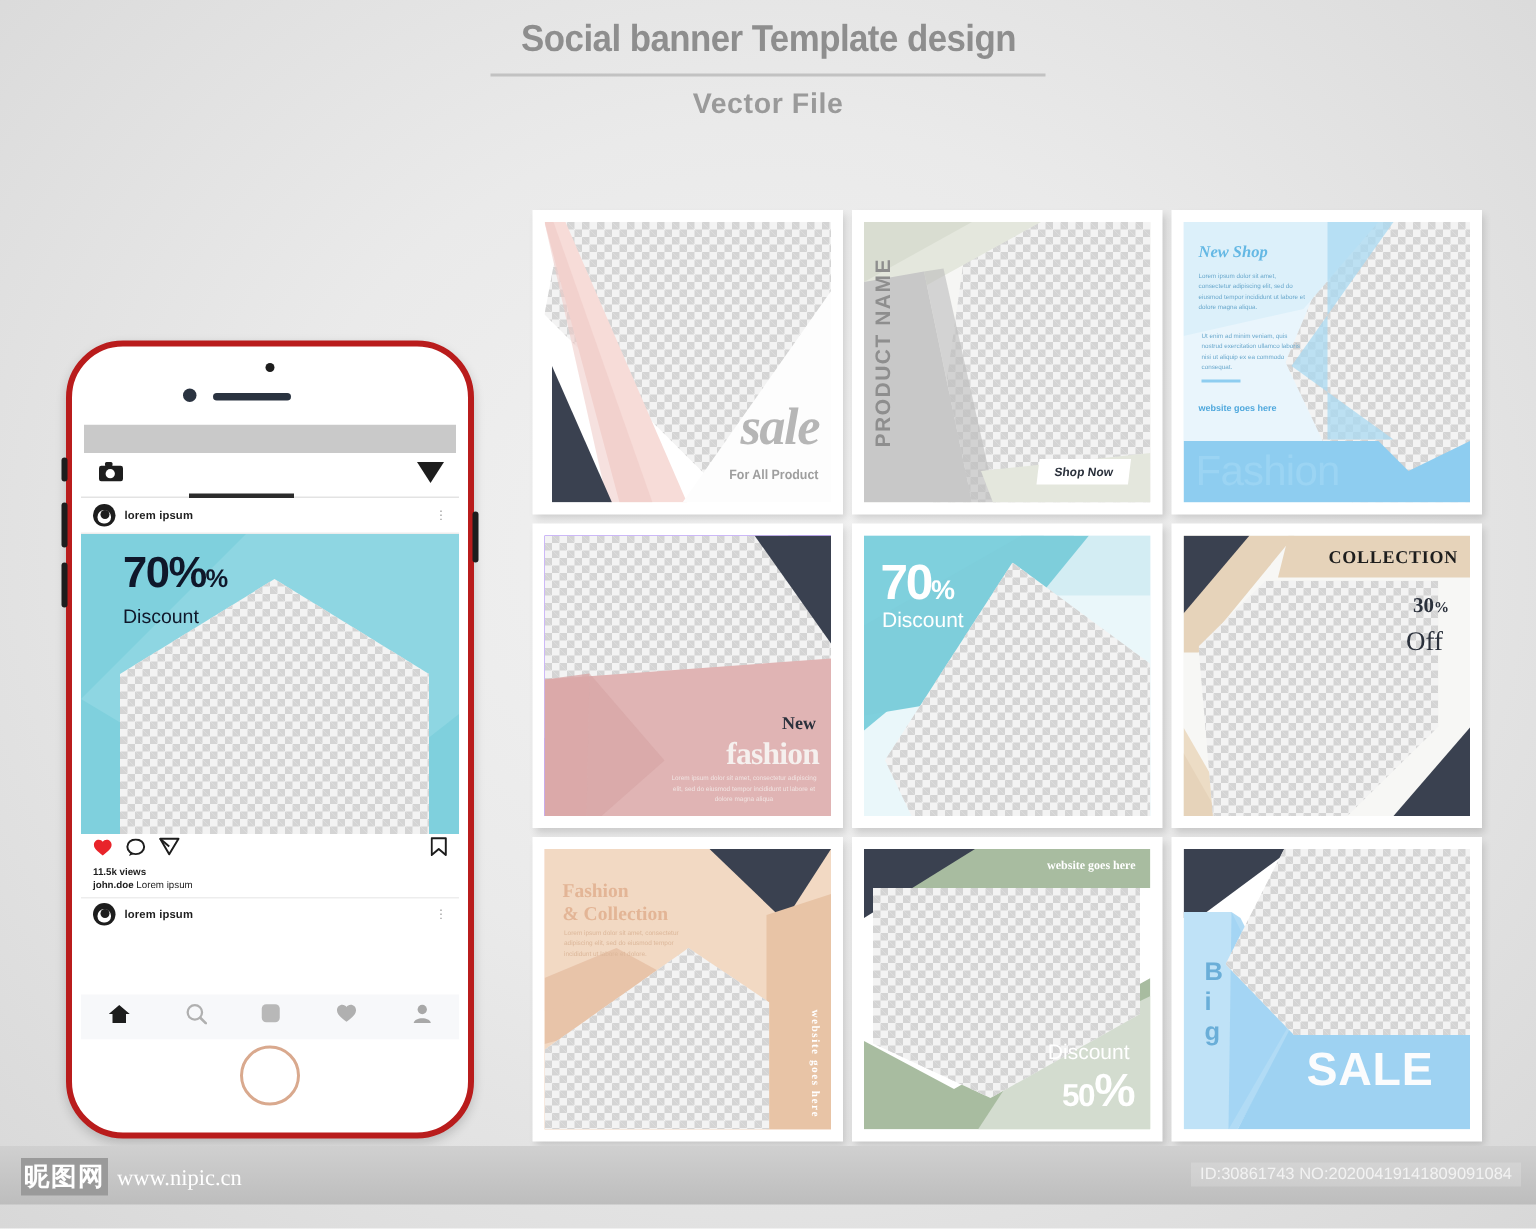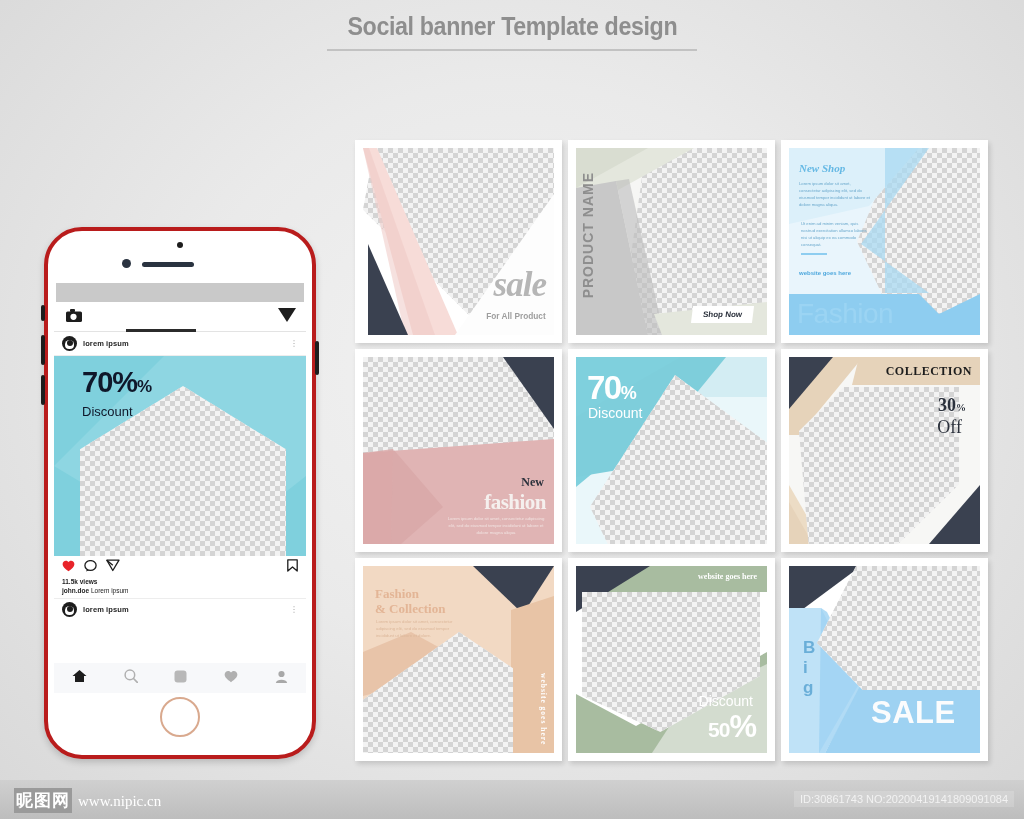--- a/index.html
+++ b/index.html
@@ -95,35 +95,36 @@
   .grid { position:absolute; left:355px; top:140px; width:640px; }
   .gridrow { display:flex; gap:6px; margin-bottom:6px; }
   .card { width:207px; height:203px; background:#fff; padding:8px;
           box-shadow:2px 3px 5px rgba(0,0,0,.14); }
   .canvas { position:relative; width:191px; height:187px; overflow:hidden; }
   .canvas > * { position:absolute; }
 
   .txt { position:absolute; z-index:5; }
 
   
-  .footer { position:absolute; left:0; bottom:0; width:1024px; height:39px;
+  .footer { position:absolute; left:0; bottom:16px; width:1024px; height:39px;
             background:linear-gradient(#d0d0d0,#bdbdbd); }
   .logo-cn { position:absolute; left:14px; top:8px; display:flex; align-items:baseline; }
   .logo-box { font-size:17px; font-weight:bold; color:#fff; background:#9a9a9a;
               padding:1px 2px; letter-spacing:1px; font-family:"DejaVu Sans", sans-serif;}
   .logo-url { font-size:15px; color:#fff; margin-left:6px; font-family:"Liberation Serif", serif;}
   .idbox { position:absolute; right:10px; top:11px; font-size:11px; color:#f2f2f2;
            background:rgba(255,255,255,.18); padding:2px 6px; }
 </style>
 </head>
 <body>
 
 <div class="header">
   <h1>Social banner Template design</h1>
   <div class="hdr-rule"></div>
+  <h2>Vector File</h2>
 </div>
 
 <div class="phone">
   <div class="phone-btn btn-sil"></div>
   <div class="phone-btn btn-up"></div>
   <div class="phone-btn btn-dn"></div>
   <div class="phone-btn btn-pw"></div>
 
   <div class="phone-top">
     <div class="cam-dot"></div>
@@ -357,21 +358,21 @@
           <polygon points="70,0 191,0 191,28 63,28" fill="#e6d3ba"></polygon>
           <polygon points="0,128 34,187 0,187" fill="#ecdcc5"></polygon>
           <polygon points="0,145 24,187 0,187" fill="#e6d3ba"></polygon>
           <polygon points="191,128 191,187 140,187" fill="#3a4150"></polygon>
         </svg>
         <div class="checker" style="left:10px;top:30px;width:160px;height:157px;
              clip-path:polygon(28% 0,100% 0,100% 62%,62% 100%,6% 100%,0 28%);"></div>
         <div class="txt" style="right:8px;top:7px;font-size:12px;font-weight:bold;color:#1d1d1d;
              font-family:'Liberation Serif',serif;letter-spacing:0.5px;">COLLECTION</div>
         <div class="txt" style="right:14px;top:38px;color:#2b313c;font-family:'Liberation Serif',serif;">
-          <span style="font-size:18px;font-weight:bold;">30</span><span style="font-size:10px;font-weight:bold;">%</span>
+          <span style="font-size:14px;font-weight:bold;">30</span><span style="font-size:10px;font-weight:bold;">%</span>
         </div>
         <div class="txt" style="right:18px;top:60px;font-size:18px;color:#2b313c;
              font-family:'Liberation Serif',serif;">Off</div>
       </div>
     </div>
   </div>
 
   <div class="gridrow">
 
     <div class="card">

